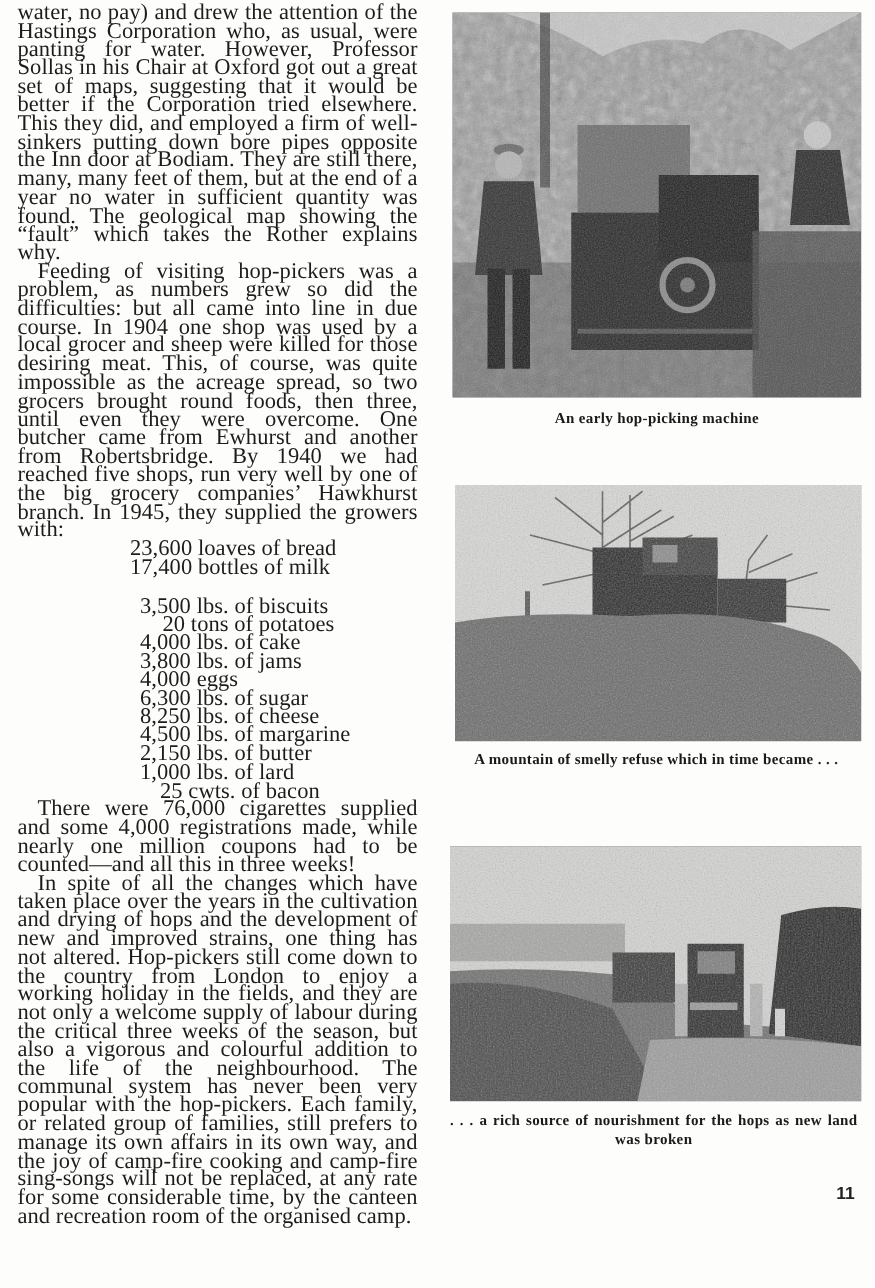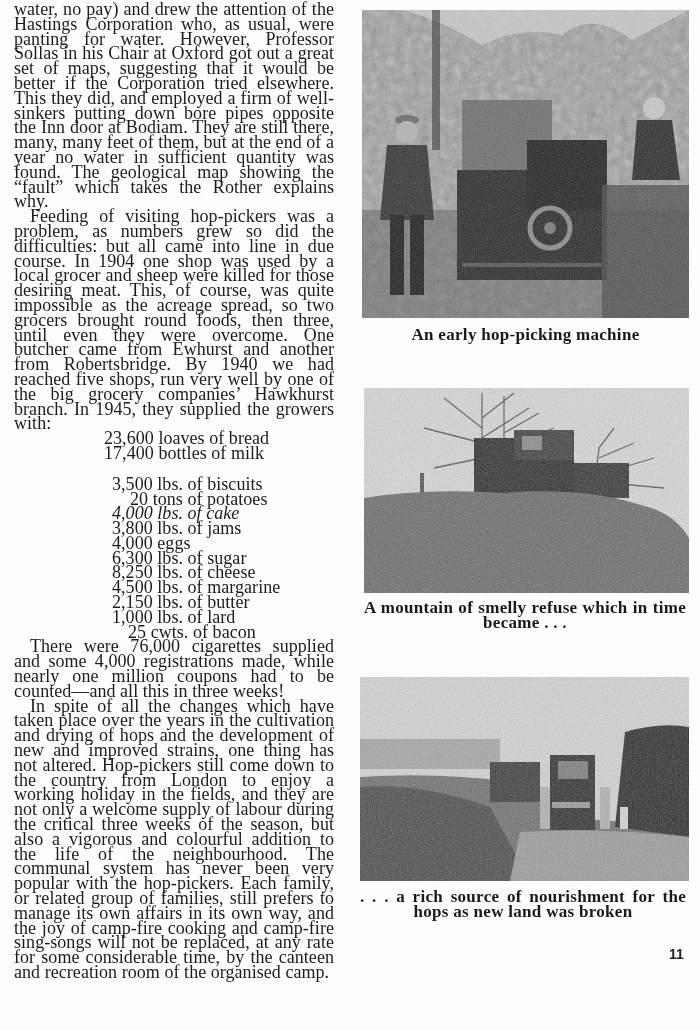--- a/index.html
+++ b/index.html
@@ -14,41 +14,41 @@
   .col-left p { margin: 0; text-indent: 0; }
   .col-left p.indent { text-indent: 16px; }
   .supplies { list-style: none; margin: 0; padding: 0; }
   .supplies li { white-space: nowrap; position: relative; padding-left: 0; }
   .supplies .qty { display: inline-block; text-align: right; }
   .photo {
     position: absolute; overflow: hidden; background: #888;
   }
   .photo svg { display: block; width: 100%; height: 100%; }
   .caption {
-    position: absolute; font-weight: bold; font-size: 17px; line-height: 15px;
+    position: absolute; font-weight: bold; font-size: 12px; line-height: 15px;
     text-align: center; color: #1a1a1a; letter-spacing: 0.3px;
   }
   .caption.justify { text-align: justify; text-align-last: center; }
   .page-number {
     position: absolute; left: 669px; top: 946px; font-family: "Liberation Sans", sans-serif;
     font-size: 14px; font-weight: bold; color: #222;
   }
 </style>
 </head>
 <body>
 
 <div class="col-left">
   <p>water, no pay) and drew the attention of the Hastings Corporation who, as usual, were panting for water. However, Professor Sollas in his Chair at Oxford got out a great set of maps, suggesting that it would be better if the Corporation tried elsewhere. This they did, and employed a firm of well-sinkers putting down bore pipes opposite the Inn door at Bodiam. They are still there, many, many feet of them, but at the end of a year no water in sufficient quantity was found. The geological map showing the “fault” which takes the Rother explains why.</p>
   <p class="indent">Feeding of visiting hop-pickers was a problem, as numbers grew so did the difficulties: but all came into line in due course. In 1904 one shop was used by a local grocer and sheep were killed for those desiring meat. This, of course, was quite impossible as the acreage spread, so two grocers brought round foods, then three, until even they were overcome. One butcher came from Ewhurst and another from Robertsbridge. By 1940 we had reached five shops, run very well by one of the big grocery companies’ Hawkhurst branch. In 1945, they supplied the growers with:</p>
   <ul class="supplies" id="supplies-list">
       <li style="padding-left: 90px;"><span class="qty">23,600</span> <span>loaves of bread</span></li>
       <li style="padding-left: 90px;"><span class="qty">17,400</span> <span>bottles of milk</span></li>
       <li style="padding-left: 98px; margin-top: 16px;"><span class="qty">3,500</span> <span>lbs. of biscuits</span></li>
       <li style="padding-left: 116px;"><span class="qty">20</span> <span>tons of potatoes</span></li>
-      <li style="padding-left: 98px; font-style: italic;"><span class="qty">4,000</span> <span>lbs. of cake</span></li>
+      <li style="padding-left: 98px;"><span class="qty">4,000</span> <span>lbs. of cake</span></li>
       <li style="padding-left: 98px;"><span class="qty">3,800</span> <span>lbs. of jams</span></li>
       <li style="padding-left: 98px;"><span class="qty">4,000</span> <span>eggs</span></li>
       <li style="padding-left: 98px;"><span class="qty">6,300</span> <span>lbs. of sugar</span></li>
       <li style="padding-left: 98px;"><span class="qty">8,250</span> <span>lbs. of cheese</span></li>
       <li style="padding-left: 98px;"><span class="qty">4,500</span> <span>lbs. of margarine</span></li>
       <li style="padding-left: 98px;"><span class="qty">2,150</span> <span>lbs. of butter</span></li>
       <li style="padding-left: 98px;"><span class="qty">1,000</span> <span>lbs. of lard</span></li>
       <li style="padding-left: 114px;"><span class="qty">25</span> <span>cwts. of bacon</span></li>
     </ul>
   <p class="indent">There were 76,000 cigarettes supplied and some 4,000 registrations made, while nearly one million coupons had to be counted—and all this in three weeks!</p>

